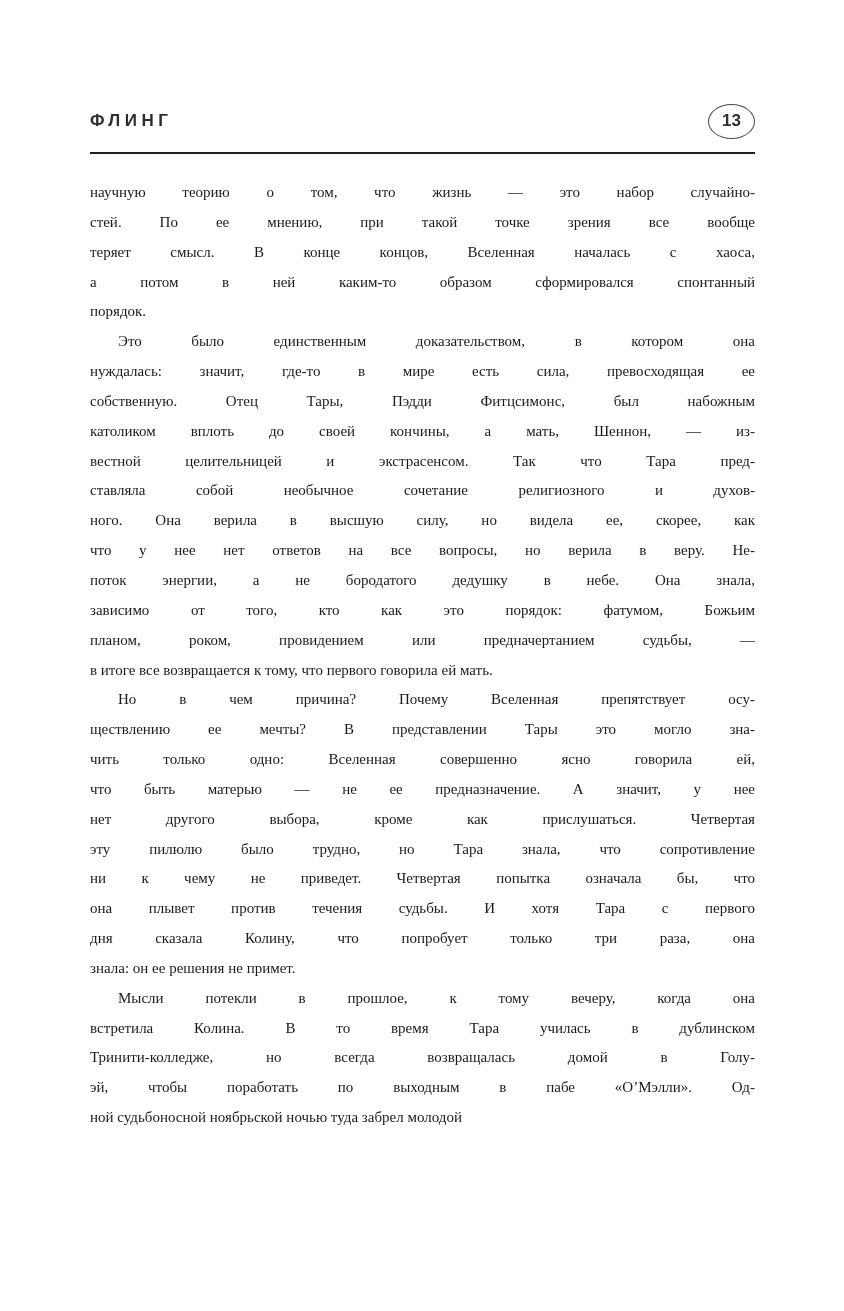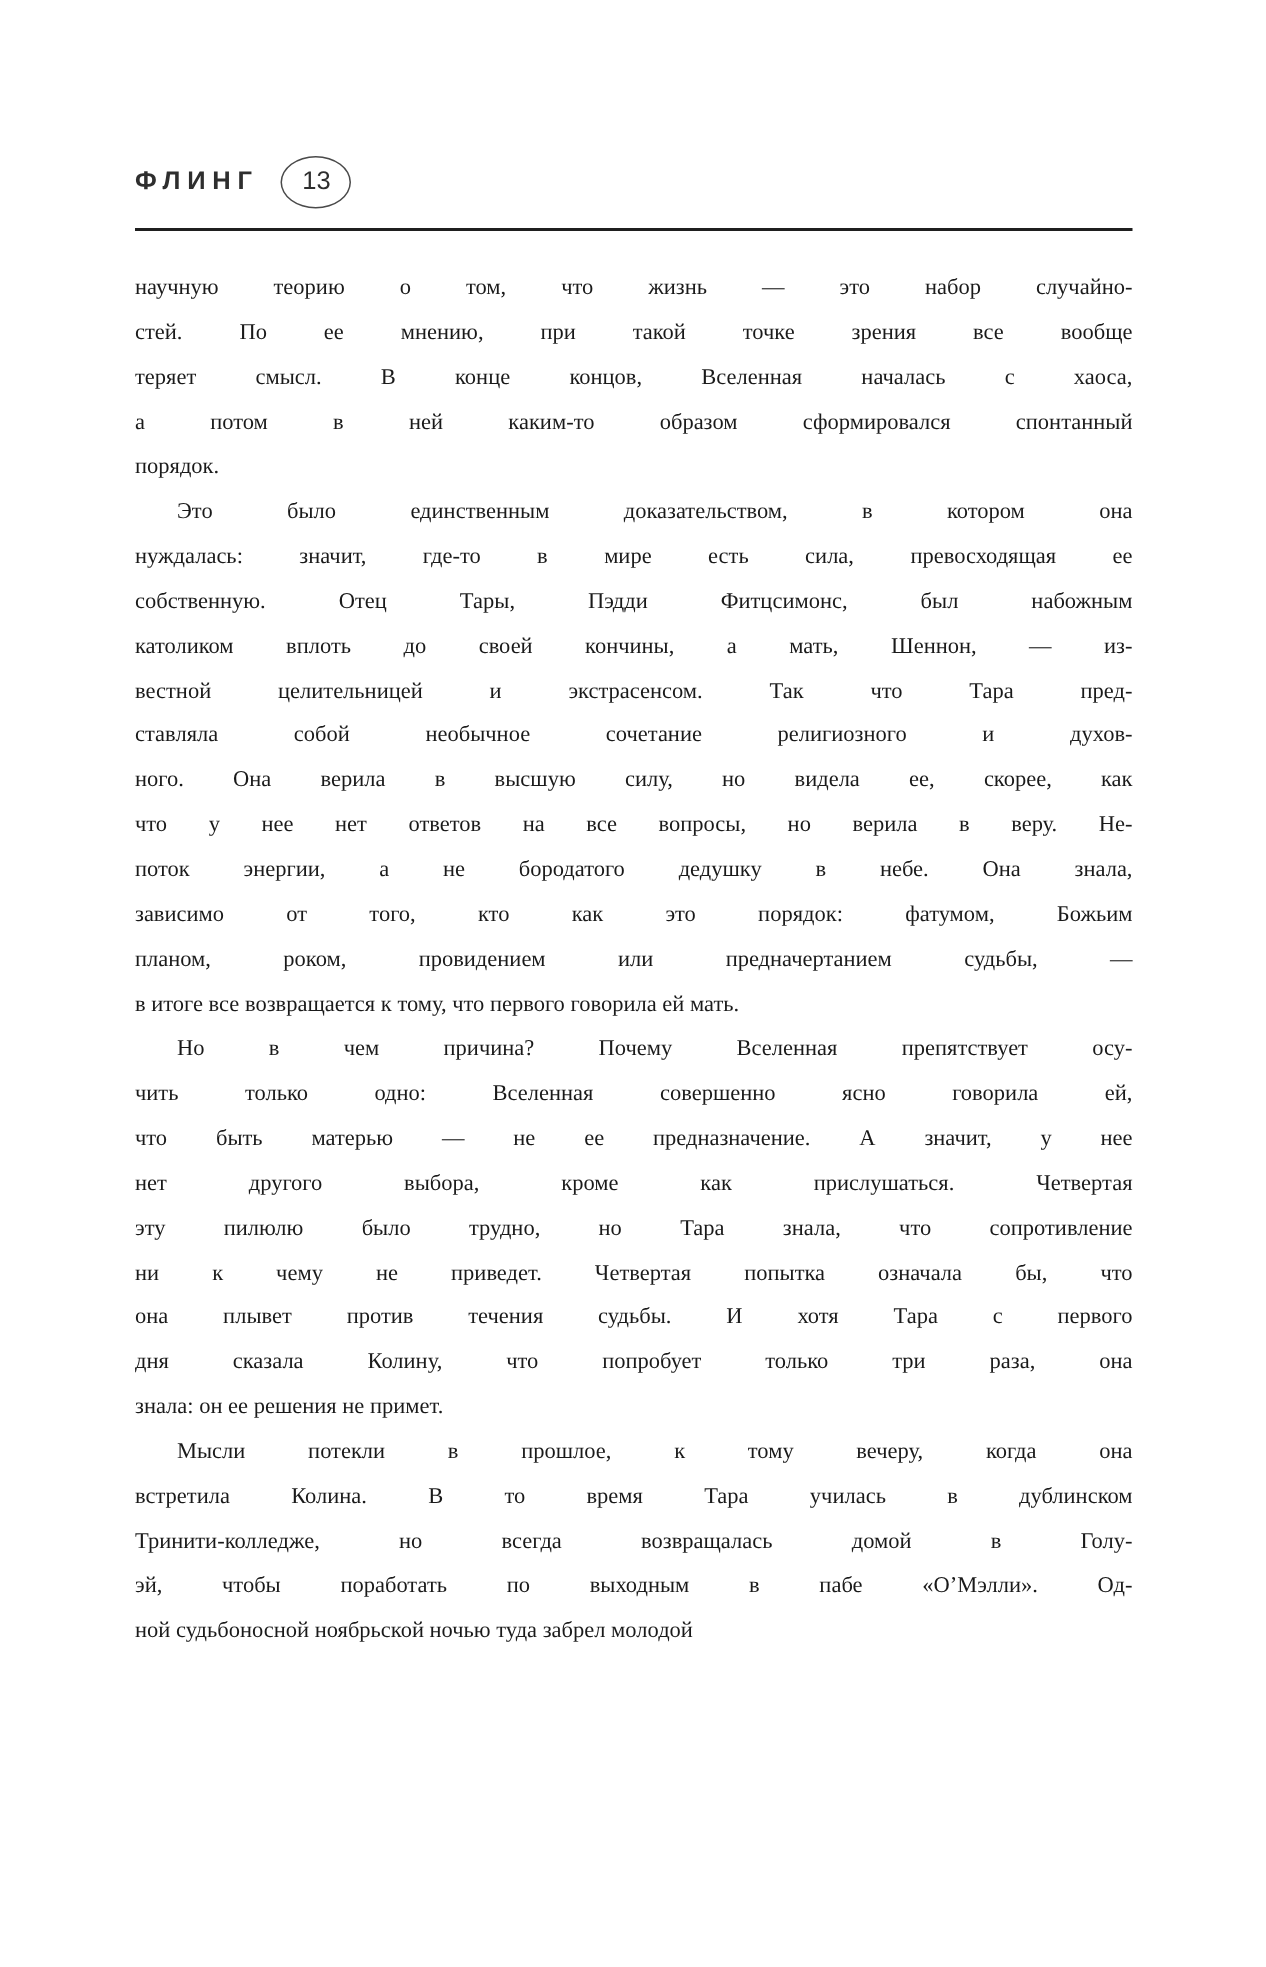--- a/index.html
+++ b/index.html
@@ -15,21 +15,21 @@
     box-sizing: border-box;
     padding: 0 89px 0 90px;
     font-family: "Liberation Serif", serif;
     color: #1a1a1a;
     overflow: hidden;
   }
   .page-header {
     margin-top: 102px;
     height: 38px;
     display: flex;
-    justify-content: flex-start;
+    justify-content: space-between;
     align-items: center;
     gap: 15px;
   }
   .running-title {
     font-family: "Liberation Sans", sans-serif;
     font-size: 17px;
     font-weight: 700;
     letter-spacing: 4.5px;
     color: #2e2e2e;
   }
@@ -40,20 +40,21 @@
     border-radius: 50%;
     display: flex;
     align-items: center;
     justify-content: center;
     box-sizing: border-box;
   }
   .page-number-oval span {
     font-family: "Liberation Sans", sans-serif;
     font-size: 17px;
     color: #2e2e2e;
+    font-weight: bold;
   }
   .header-rule {
     margin-top: 12px;
     height: 2px;
     background: #1f1f1f;
   }
   .page-body {
     margin-top: 24px;
     font-size: 15px;
     line-height: 29.85px;
@@ -104,20 +105,21 @@
         <span class="line">ставляла собой необычное сочетание религиозного и духов-</span>
         <span class="line">ного. Она верила в высшую силу, но видела ее, скорее, как</span>
         <span class="line">что у нее нет ответов на все вопросы, но верила в веру. Не-</span>
         <span class="line">поток энергии, а не бородатого дедушку в небе. Она знала,</span>
         <span class="line">зависимо от того, кто как это порядок: фатумом, Божьим</span>
         <span class="line">планом, роком, провидением или предначертанием судьбы, —</span>
         <span class="line last">в итоге все возвращается к тому, что первого говорила ей мать.</span>
       </p>
       <p class="para">
         <span class="line first">Но в чем причина? Почему Вселенная препятствует осу-</span>
+        <span class="line">ществлению ее мечты? В представлении Тары это могло зна-</span>
         <span class="line">чить только одно: Вселенная совершенно ясно говорила ей,</span>
         <span class="line">что быть матерью — не ее предназначение. А значит, у нее</span>
         <span class="line">нет другого выбора, кроме как прислушаться. Четвертая</span>
         <span class="line">эту пилюлю было трудно, но Тара знала, что сопротивление</span>
         <span class="line">ни к чему не приведет. Четвертая попытка означала бы, что</span>
         <span class="line">она плывет против течения судьбы. И хотя Тара с первого</span>
         <span class="line">дня сказала Колину, что попробует только три раза, она</span>
         <span class="line last">знала: он ее решения не примет.</span>
       </p>
       <p class="para">

